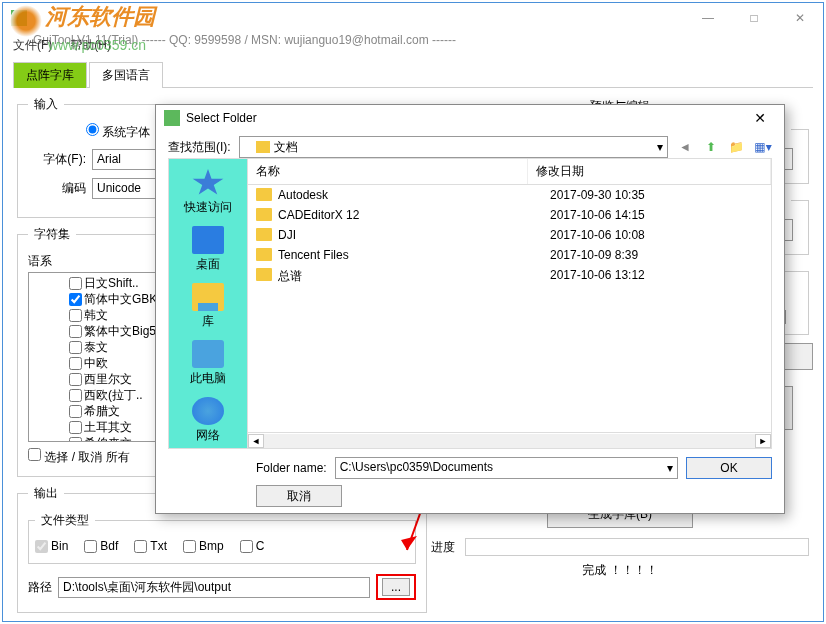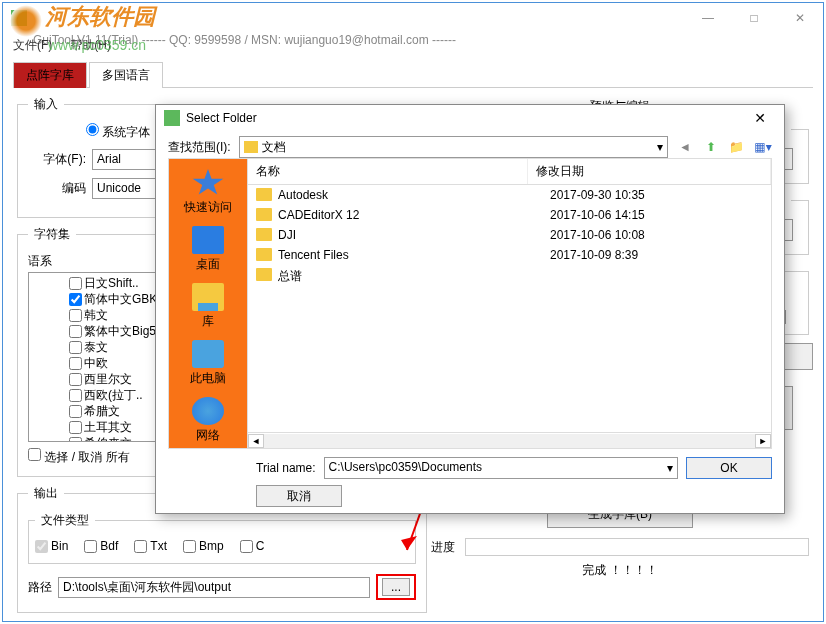--- a/index.html
+++ b/index.html
@@ -15,21 +15,21 @@
 .menubar { height: 24px; padding-left: 10px; display: flex; gap: 18px; align-items: center; color: #333; }
 
 
 .watermark { position: absolute; left: 10px; top: 2px; opacity: 0.85; pointer-events: none; }
 .watermark .wm1 { color: #e67a00; font-size: 22px; font-weight: bold; font-style: italic; }
 .watermark .wm2 { color: #5cb85c; font-size: 14px; font-family: Arial; }
 .watermark .wm-logo { display: inline-block; width: 32px; height: 32px; background: radial-gradient(circle, #e67a00 40%, #fff 70%); border-radius: 50%; vertical-align: middle; }
 
 .tabs { display: flex; border-bottom: 1px solid #ccc; margin: 4px 10px 0 10px; }
 .tab { padding: 4px 12px; border: 1px solid #ccc; border-bottom: none; margin-right: 2px; background: #fff; position: relative; top: 1px; }
-.tab.active { background: #b91c1c; font-family: Liberation Serif, serif; }
+.tab.active { background: #84cc16; font-family: Liberation Serif, serif; }
 
 .content { padding: 8px 14px; display: flex; gap: 4px; }
 .left-col { width: 410px; }
 .right-col { flex: 1; }
 
 fieldset { border: 1px solid #ccc; padding: 10px; margin-bottom: 8px; }
 legend { padding: 0 6px; }
 
 .row { display: flex; align-items: center; margin-bottom: 8px; gap: 6px; }
 .row label { min-width: 58px; text-align: right; }
@@ -59,26 +59,26 @@
 .red-arrow { position: absolute; left: 395px; top: 350px; pointer-events: none; }
 
 
 .dialog { position: absolute; left: 155px; top: 104px; width: 630px; height: 410px; border: 1px solid #888; background: #fff; box-shadow: 4px 4px 12px rgba(0,0,0,0.3); display: flex; flex-direction: column; }
 .dlg-title { height: 30px; display: flex; align-items: center; padding: 0 8px; }
 .dlg-title .dlg-icon { width: 16px; height: 16px; background: #5cb85c; margin-right: 6px; }
 .dlg-title .dlg-text { flex: 1; }
 .dlg-title .dlg-close { width: 32px; text-align: center; font-size: 14px; }
 .dlg-body { flex: 1; display: flex; flex-direction: column; padding: 6px 12px; }
 .dlg-look { display: flex; align-items: center; gap: 8px; }
-.dlg-look .combo2 { border: 1px solid #999; flex: 1; height: 22px; display: flex; align-items: center; padding: 0 4px; gap: 4px; position: relative; }
+.dlg-look .combo2 { border: 1px solid #999; flex: 1; height: 22px; display: flex; align-items: center; padding: 0 16px; gap: 4px; position: relative; }
 .dlg-look .combo2::after { content: "▾"; position: absolute; right: 4px; }
 .nav-icons { display: flex; gap: 8px; align-items: center; }
 .nav-icons span { width: 18px; height: 18px; display: inline-flex; align-items: center; justify-content: center; }
 .dlg-main { flex: 1; display: flex; gap: 0; }
-.places { width: 80px; background: #f97316; border: 1px solid #ddd; display: flex; flex-direction: column; align-items: center; padding-top: 6px; gap: 2px; }
+.places { width: 80px; background: #5eead4; border: 1px solid #ddd; display: flex; flex-direction: column; align-items: center; padding-top: 6px; gap: 2px; }
 .place { text-align: center; width: 100%; padding: 4px 0; }
 .place .picon { width: 32px; height: 28px; margin: 0 auto 2px auto; }
 .picon.star { clip-path: polygon(50% 0,61% 35%,98% 35%,68% 57%,79% 91%,50% 70%,21% 91%,32% 57%,2% 35%,39% 35%); background: #3b7dd8; }
 .picon.desktop { background: #2a7de1; border-radius: 2px; }
 .picon.lib { background: #f5c940; border-radius: 2px; position: relative; }
 .picon.lib::after{content:"";position:absolute;bottom:0;left:20%;width:60%;height:30%;background:#4aa3df;}
 .picon.pc { background: #4aa3df; border-radius: 3px; }
 .picon.net { background: radial-gradient(circle,#4aa3df,#2a7de1); border-radius: 50%; }
 .filelist { flex: 1; border: 1px solid #ddd; border-left: none; display: flex; flex-direction: column; }
 .fl-head { display: flex; border-bottom: 1px solid #ddd; }
@@ -337,32 +337,33 @@
               <span class="c2">2017-10-06 10:08</span>
             </div>
           <div class="fl-row">
               <span class="folder-icon"></span>
               <span class="c1">Tencent Files</span>
               <span class="c2">2017-10-09 8:39</span>
             </div>
           <div class="fl-row">
               <span class="folder-icon"></span>
               <span class="c1">总谱</span>
+              <span class="c2">2017-10-06 13:12</span>
             </div>
         </div>
         <div class="fl-scroll">
           <div class="sbtn">◄</div>
           <div class="strack"></div>
           <div class="sbtn">►</div>
         </div>
       </div>
     </div>
     <div class="dlg-bottom">
       <div class="dlg-brow">
-        <span>Trial name:</span>
+        <span>Folder name:</span>
         <div class="combo3"><span>C:\Users\pc0359\Documents</span></div>
         <div class="dlg-btn ok">OK</div>
       </div>
       <div class="dlg-brow" style="justify-content:flex-start">
         <div class="dlg-btn">取消</div>
       </div>
     </div>
   </div>
 </div>
 

